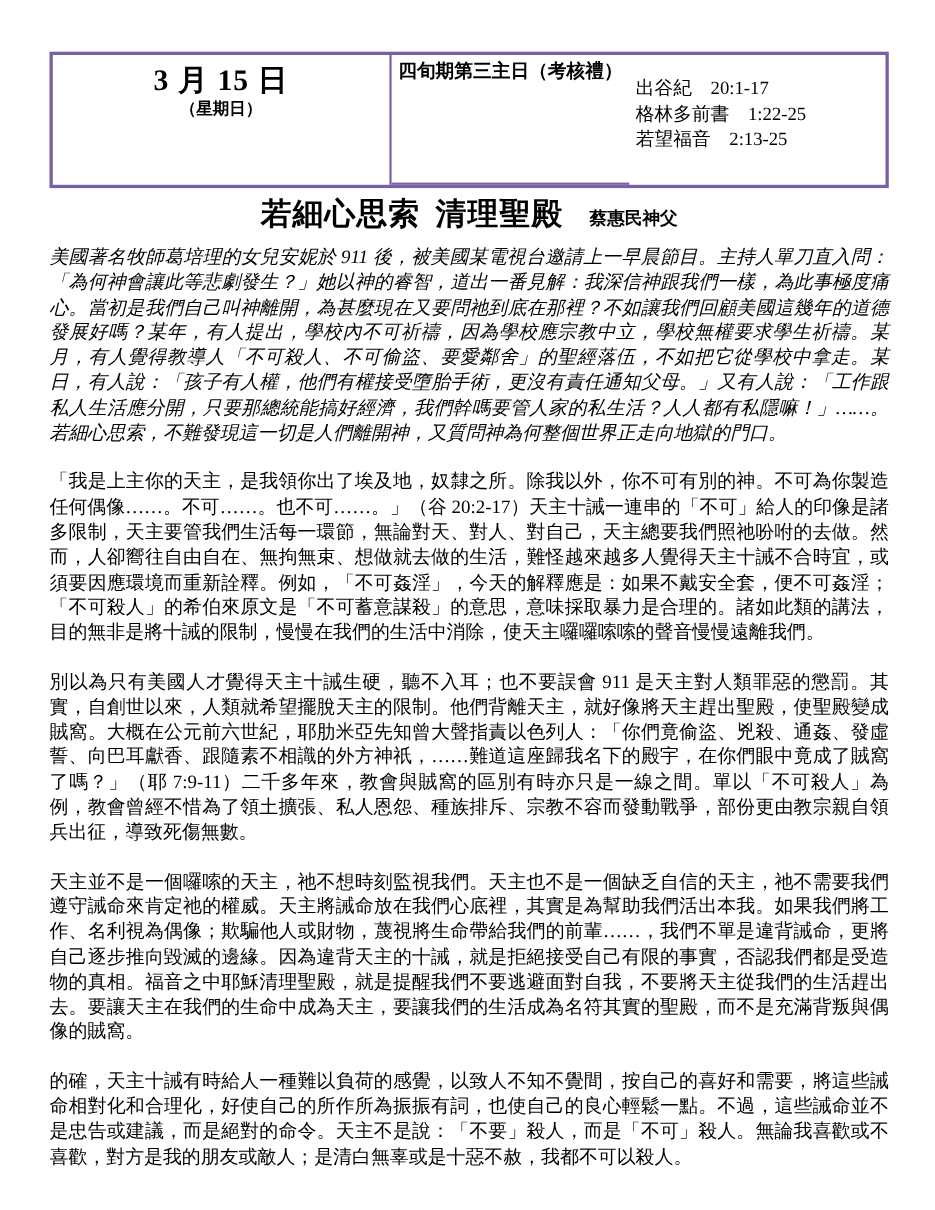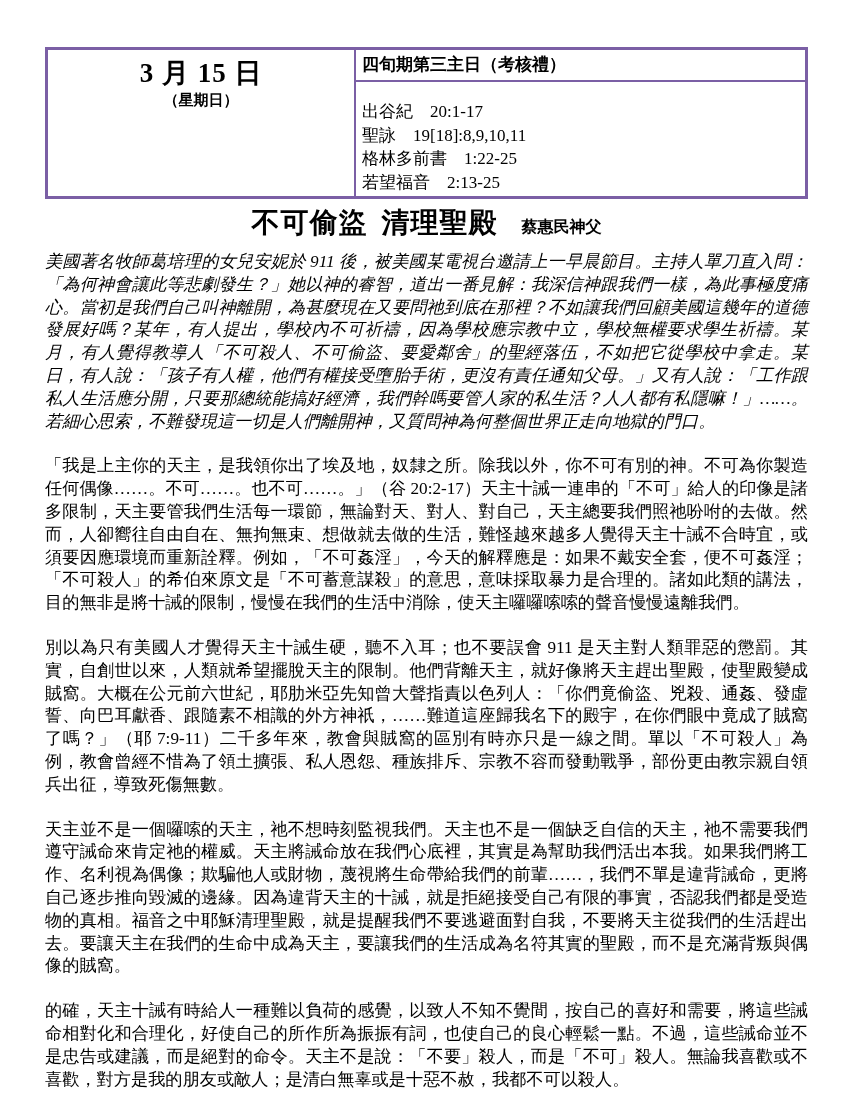--- a/index.html
+++ b/index.html
@@ -34,21 +34,21 @@
     font-size: 27px;
     font-weight: bold;
     letter-spacing: 1px;
     line-height: 34px;
   }
   .date-weekday {
     font-size: 15px;
     font-weight: bold;
     line-height: 20px;
   }
-  .cell-liturgy { flex: 1; display: flex; flex-direction: column; }
+  .cell-liturgy { flex: 1; display: flex; flex-direction: row; }
   .feast-row {
     font-size: 17px;
     font-weight: bold;
     padding: 3px 6px 4px 6px;
     border-bottom: 2px solid var(--accent);
   }
   .readings { padding: 18px 6px 2px 6px; }
   .reading-row {
     font-size: 17px;
     line-height: 23.5px;
@@ -89,29 +89,28 @@
 
   <div class="header-table">
     <div class="cell-date">
       <div class="date-main">3 月 15 日</div>
       <div class="date-weekday">（星期日）</div>
     </div>
     <div class="cell-liturgy">
       <div class="feast-row">四旬期第三主日（考核禮）</div>
       <div class="readings">
         <div class="reading-row">出谷紀　20:1-17</div>
-        <div class="reading-row">聖詠　19[18]:8,9,10,11</div>
         <div class="reading-row">格林多前書　1:22-25</div>
         <div class="reading-row">若望福音　2:13-25</div>
       </div>
     </div>
   </div>
 
   <div class="title-line">
-    <span class="title-series">不可偷盜</span>
+    <span class="title-series">若細心思索</span>
     <span class="title-name">清理聖殿</span>
     <span class="title-author">蔡惠民神父</span>
   </div>
 
   <div class="body-text">
     <p class="italic">美國著名牧師葛培理的女兒安妮於 911 後，被美國某電視台邀請上一早晨節目。主持人單刀直入問：「為何神會讓此等悲劇發生？」她以神的睿智，道出一番見解：我深信神跟我們一樣，為此事極度痛心。當初是我們自己叫神離開，為甚麼現在又要問祂到底在那裡？不如讓我們回顧美國這幾年的道德發展好嗎？某年，有人提出，學校內不可祈禱，因為學校應宗教中立，學校無權要求學生祈禱。某月，有人覺得教導人「不可殺人、不可偷盜、要愛鄰舍」的聖經落伍，不如把它從學校中拿走。某日，有人說：「孩子有人權，他們有權接受墮胎手術，更沒有責任通知父母。」又有人說：「工作跟私人生活應分開，只要那總統能搞好經濟，我們幹嗎要管人家的私生活？人人都有私隱嘛！」……。若細心思索，不難發現這一切是人們離開神，又質問神為何整個世界正走向地獄的門口。</p>
     <p>「我是上主你的天主，是我領你出了埃及地，奴隸之所。除我以外，你不可有別的神。不可為你製造任何偶像……。不可……。也不可……。」（谷 20:2-17）天主十誡一連串的「不可」給人的印像是諸多限制，天主要管我們生活每一環節，無論對天、對人、對自己，天主總要我們照祂吩咐的去做。然而，人卻嚮往自由自在、無拘無束、想做就去做的生活，難怪越來越多人覺得天主十誡不合時宜，或須要因應環境而重新詮釋。例如，「不可姦淫」，今天的解釋應是：如果不戴安全套，便不可姦淫；「不可殺人」的希伯來原文是「不可蓄意謀殺」的意思，意味採取暴力是合理的。諸如此類的講法，目的無非是將十誡的限制，慢慢在我們的生活中消除，使天主囉囉嗦嗦的聲音慢慢遠離我們。</p>
     <p>別以為只有美國人才覺得天主十誡生硬，聽不入耳；也不要誤會 911 是天主對人類罪惡的懲罰。其實，自創世以來，人類就希望擺脫天主的限制。他們背離天主，就好像將天主趕出聖殿，使聖殿變成賊窩。大概在公元前六世紀，耶肋米亞先知曾大聲指責以色列人：「你們竟偷盜、兇殺、通姦、發虛誓、向巴耳獻香、跟隨素不相識的外方神祇，……難道這座歸我名下的殿宇，在你們眼中竟成了賊窩了嗎？」（耶 7:9-11）二千多年來，教會與賊窩的區別有時亦只是一線之間。單以「不可殺人」為例，教會曾經不惜為了領土擴張、私人恩怨、種族排斥、宗教不容而發動戰爭，部份更由教宗親自領兵出征，導致死傷無數。</p>
     <p>天主並不是一個囉嗦的天主，祂不想時刻監視我們。天主也不是一個缺乏自信的天主，祂不需要我們遵守誡命來肯定祂的權威。天主將誡命放在我們心底裡，其實是為幫助我們活出本我。如果我們將工作、名利視為偶像；欺騙他人或財物，蔑視將生命帶給我們的前輩……，我們不單是違背誡命，更將自己逐步推向毀滅的邊緣。因為違背天主的十誡，就是拒絕接受自己有限的事實，否認我們都是受造物的真相。福音之中耶穌清理聖殿，就是提醒我們不要逃避面對自我，不要將天主從我們的生活趕出去。要讓天主在我們的生命中成為天主，要讓我們的生活成為名符其實的聖殿，而不是充滿背叛與偶像的賊窩。</p>
     <p>的確，天主十誡有時給人一種難以負荷的感覺，以致人不知不覺間，按自己的喜好和需要，將這些誡命相對化和合理化，好使自己的所作所為振振有詞，也使自己的良心輕鬆一點。不過，這些誡命並不是忠告或建議，而是絕對的命令。天主不是說：「不要」殺人，而是「不可」殺人。無論我喜歡或不喜歡，對方是我的朋友或敵人；是清白無辜或是十惡不赦，我都不可以殺人。</p>

